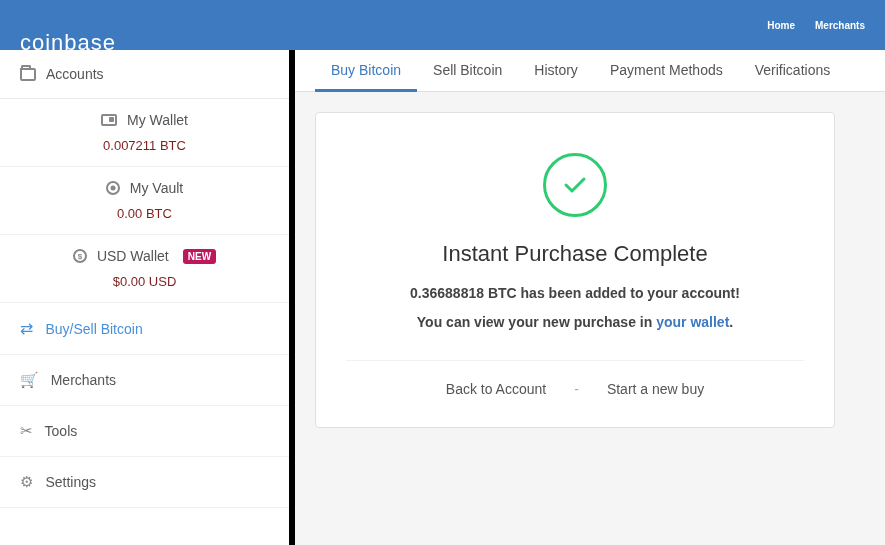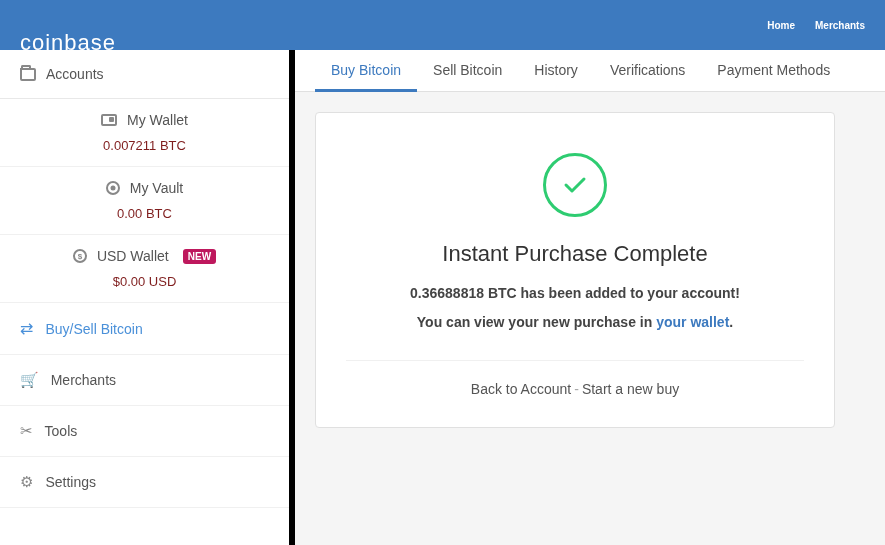--- a/index.html
+++ b/index.html
@@ -272,21 +272,21 @@
       margin-bottom: 30px;
     }
     .success-sub a {
       color: #3d7abf;
       text-decoration: none;
     }
     .card-actions {
       display: flex;
       justify-content: center;
       align-items: center;
-      gap: 3px;
+      gap: 28px;
       border-top: 1px solid #f0f0f0;
       padding-top: 20px;
       margin-top: 10px;
     }
     .action-link {
       color: #555;
       font-size: 14px;
       cursor: pointer;
       text-decoration: none;
     }
@@ -359,22 +359,22 @@
       <span class="sidebar-nav-label-dark">Settings</span>
     </div>
   </aside>
 
   <main class="main-content">
 
     <div class="tabs-bar">
       <div class="tab active">Buy Bitcoin</div>
       <div class="tab">Sell Bitcoin</div>
       <div class="tab">History</div>
+      <div class="tab">Payment Methods</div>
       <div class="tab">Verifications</div>
-      <div class="tab">Payment Methods</div>
     </div>
 
     <div class="card-container">
       <div class="success-card">
 
         <div class="success-icon">
           <div class="checkmark">
             <svg viewBox="0 0 28 28" fill="none" xmlns="http://www.w3.org/2000/svg">
               <polyline points="5,14 11,20 23,8" stroke="#2ecc71" stroke-width="3" stroke-linecap="round" stroke-linejoin="round" fill="none"></polyline>
             </svg>

